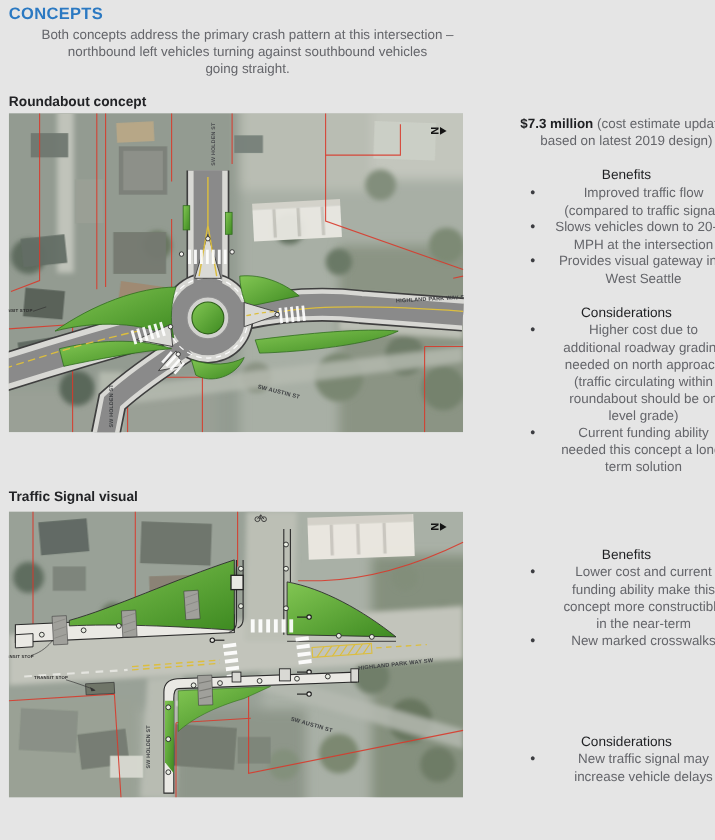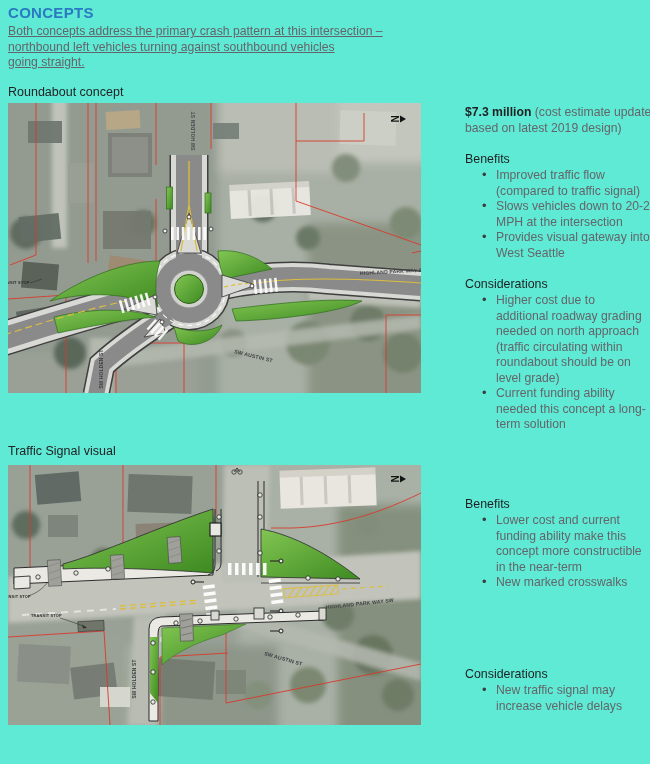--- a/index.html
+++ b/index.html
@@ -1,21 +1,21 @@
 <!DOCTYPE html>
 <html><head>
 <meta charset="utf-8">
 <style>
   html,body { margin:0; padding:0; background:#ffffff; }
   body { font-family:"Liberation Sans", sans-serif; }
-  .page { position:relative; width:650px; height:764px; background:#5eead4; overflow:hidden; }
+  .page { position:relative; width:650px; height:764px; background:#e5e5e5; overflow:hidden;text-align:center; }
   .abs { position:absolute; }
   .page-title { left:8px; top:4px; font-size:15px; font-weight:bold; color:#2b79c2; letter-spacing:.3px; }
-  .intro { left:8px; top:24px; width:434px; font-size:12.2px; line-height:15.5px; color:#64656a; white-space:pre-line;text-decoration:underline; }
-  .concept-h { left:8px; font-size:12.5px; font-weight:normal; color:#222326; }
+  .intro { left:8px; top:24px; width:434px; font-size:12.2px; line-height:15.5px; color:#64656a; white-space:pre-line; }
+  .concept-h { left:8px; font-size:12.5px; font-weight:bold; color:#222326; }
   .map-box { left:8px; width:413px; overflow:hidden; }
   .map-box svg { display:block; }
   .rc { left:465px; width:209px; color:#64656a; font-size:12.2px; line-height:15.5px; }
   .cost { white-space:pre-line; }
   .amt { font-weight:bold; color:#1f2023; }
   .sect-h { font-weight:normal; color:#1f2023; font-size:12.4px; }
   .li { position:relative; padding-left:31px; white-space:pre-line; }
   .li::before { content:"\2022"; position:absolute; left:17px; top:-1px; color:#3c3d41; font-size:13px; }
   svg text { font-family:"Liberation Sans", sans-serif; font-weight:bold; letter-spacing:.2px; }
 </style>

